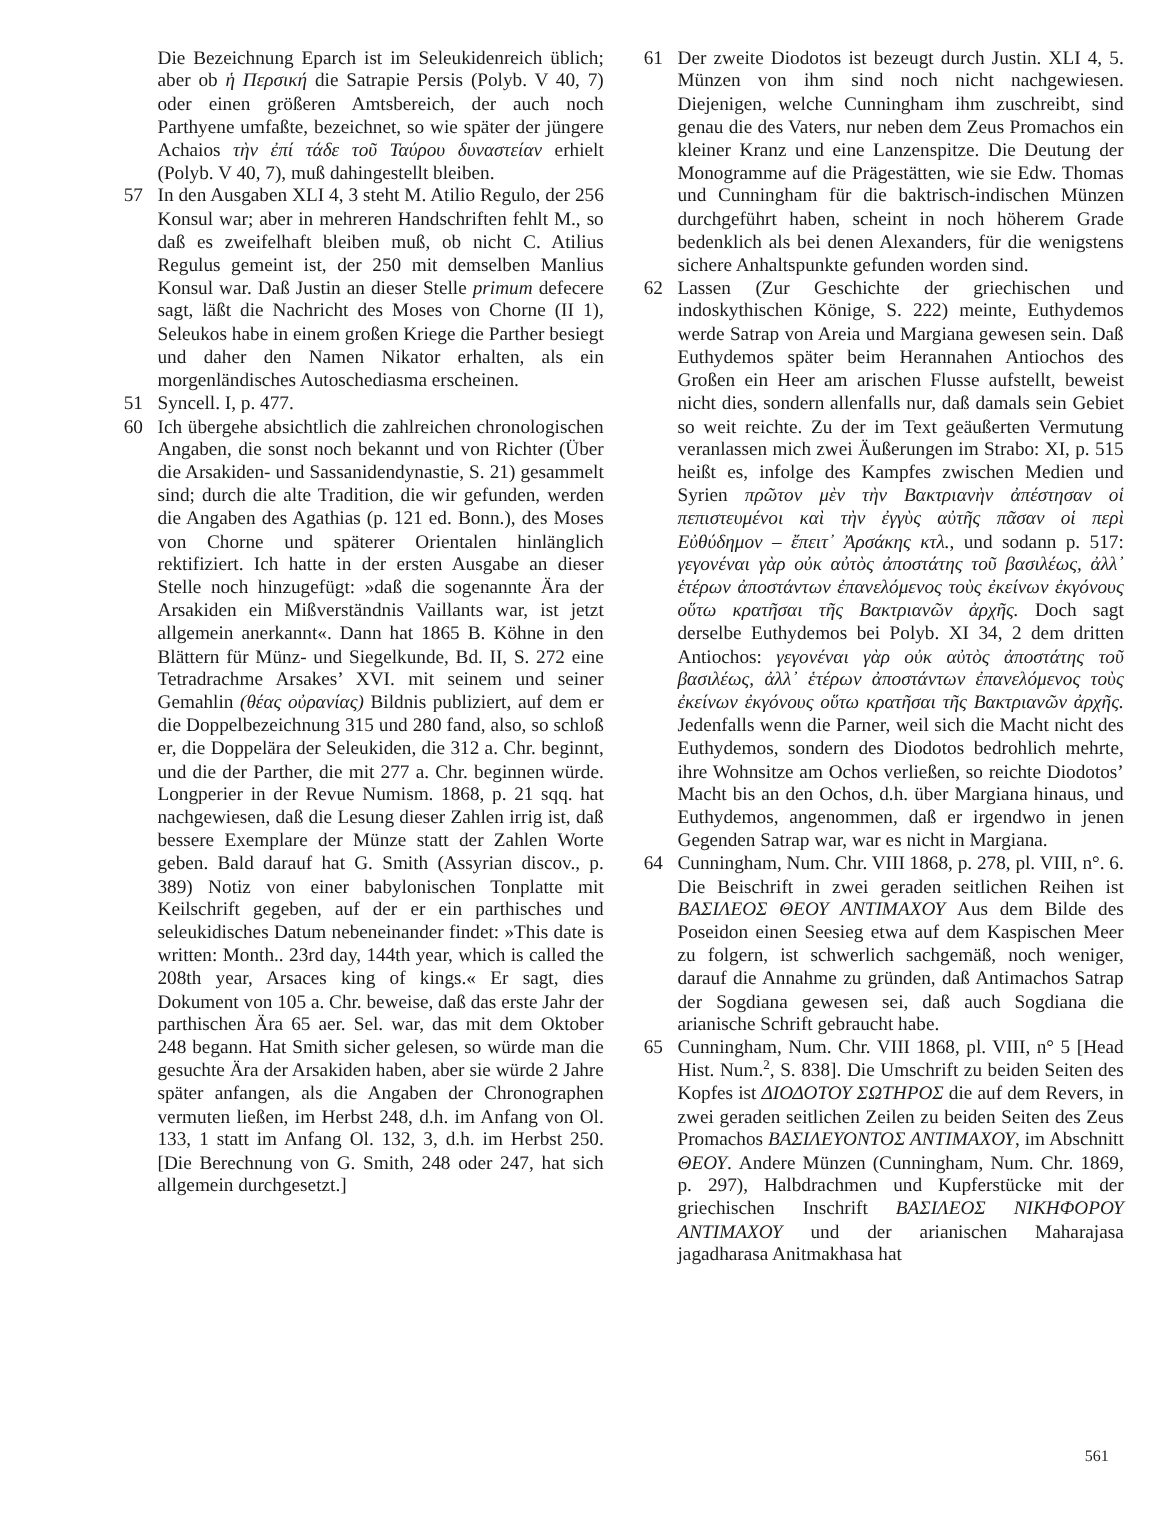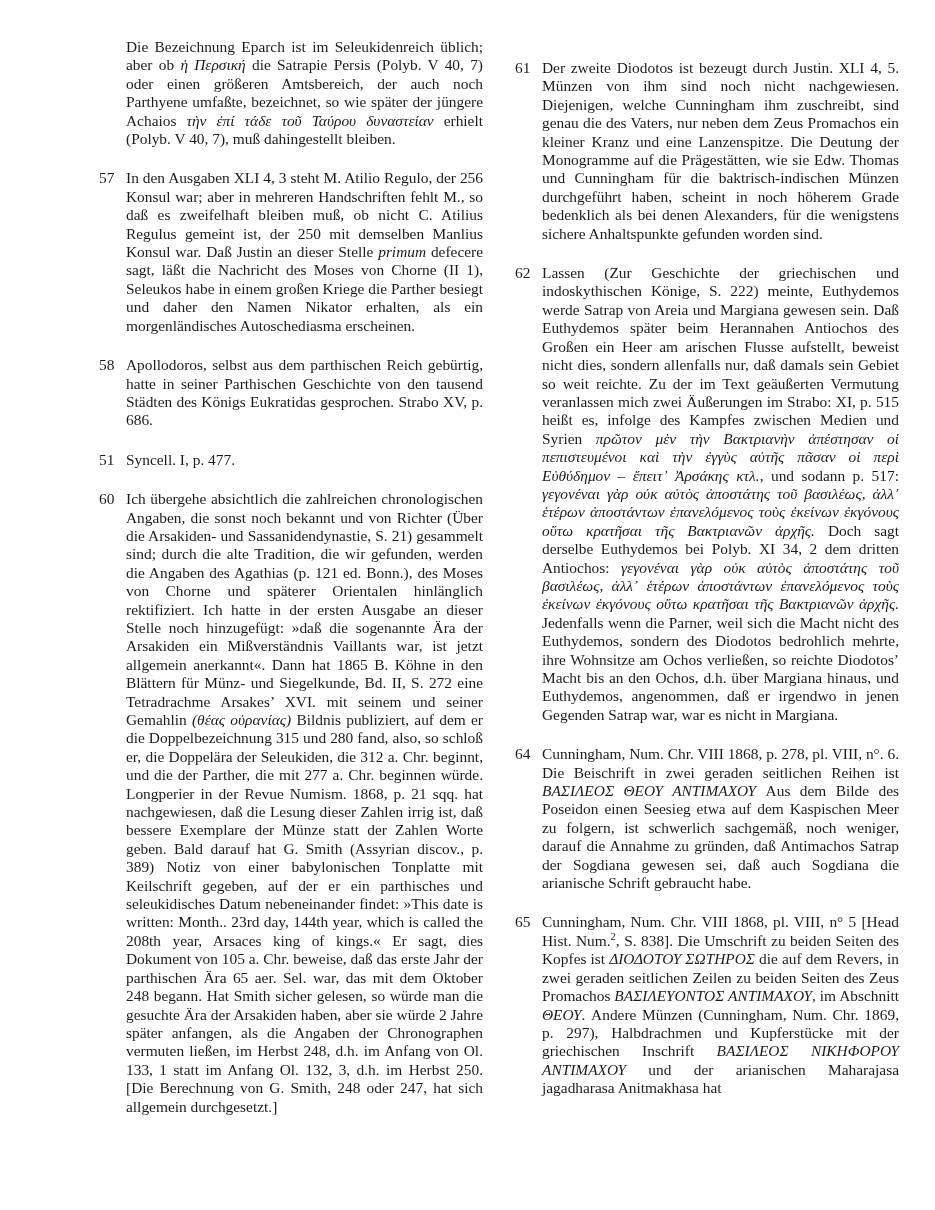--- a/index.html
+++ b/index.html
@@ -36,21 +36,20 @@
     padding-left: 27px;
     text-indent: -27px;
   }
   p.note.no-num {
     text-indent: 0;
   }
   p.note .num {
     display: inline-block;
     width: 27px;
     text-indent: 0;
-    margin-top: 21px;
   }
   .i { font-style: italic; }
   .sup {
     vertical-align: super;
     font-size: 0.68em;
     line-height: 0;
   }
   .page-number {
     position: absolute;
     left: 503px;
@@ -62,24 +61,24 @@
   }
 </style>
 </head>
 <body>
 
 <div class="page">
   <div class="columns">
     <div class="column" id="col-left">
         <p class="note no-num"><span class="t">Die Bezeichnung Eparch ist im Seleukidenreich üblich; aber ob </span><span class="i">ἡ Περσική</span><span class="t"> die Satrapie Persis (Polyb. V 40, 7) oder einen größeren Amtsbereich, der auch noch Parthyene umfaßte, bezeichnet, so wie später der jüngere Achaios </span><span class="i">τὴν ἐπί τάδε τοῦ Ταύρου δυναστείαν</span><span class="t"> erhielt (Polyb. V 40, 7), muß dahingestellt bleiben.</span></p>
         <p class="note"><span class="num">57</span><span class="t">In den Ausgaben XLI 4, 3 steht M. Atilio Regulo, der 256 Konsul war; aber in mehreren Handschriften fehlt M., so daß es zweifelhaft bleiben muß, ob nicht C. Atilius Regulus gemeint ist, der 250 mit demselben Manlius Konsul war. Daß Justin an dieser Stelle </span><span class="i">primum</span><span class="t"> defecere sagt, läßt die Nachricht des Moses von Chorne (II 1), Seleukos habe in einem großen Kriege die Parther besiegt und daher den Namen Nikator erhalten, als ein morgenländisches Autoschediasma erscheinen.</span></p>
-        <p class="note"><span class="num">58</span><span class="t">Apollodoros, selbst aus dem parthischen Reich gebürtig, hatte in seiner Parthischen Geschichte von den tausend Städten des Königs Eukratidas gesprochen. Strabo XV, p. 686.</span></p>
         <p class="note"><span class="num">51</span><span class="t">Syncell. I, p. 477.</span></p>
         <p class="note"><span class="num">60</span><span class="t">Ich übergehe absichtlich die zahlreichen chronologischen Angaben, die sonst noch bekannt und von Richter (Über die Arsakiden- und Sassanidendynastie, S. 21) gesammelt sind; durch die alte Tradition, die wir gefunden, werden die Angaben des Agathias (p. 121 ed. Bonn.), des Moses von Chorne und späterer Orientalen hinlänglich rektifiziert. Ich hatte in der ersten Ausgabe an dieser Stelle noch hinzugefügt: »daß die sogenannte Ära der Arsakiden ein Mißverständnis Vaillants war, ist jetzt allgemein anerkannt«. Dann hat 1865 B. Köhne in den Blättern für Münz- und Siegelkunde, Bd. II, S. 272 eine Tetradrachme Arsakes’ XVI. mit seinem und seiner Gemahlin </span><span class="i">(θέας οὐρανίας)</span><span class="t"> Bildnis publiziert, auf dem er die Doppelbezeichnung 315 und 280 fand, also, so schloß er, die Doppelära der Seleukiden, die 312 a. Chr. beginnt, und die der Parther, die mit 277 a. Chr. beginnen würde. Longperier in der Revue Numism. 1868, p. 21 sqq. hat nachgewiesen, daß die Lesung dieser Zahlen irrig ist, daß bessere Exemplare der Münze statt der Zahlen Worte geben. Bald darauf hat G. Smith (Assyrian discov., p. 389) Notiz von einer babylonischen Tonplatte mit Keilschrift gegeben, auf der er ein parthisches und seleukidisches Datum nebeneinander findet: »This date is written: Month.. 23rd day, 144th year, which is called the 208th year, Arsaces king of kings.« Er sagt, dies Dokument von 105 a. Chr. beweise, daß das erste Jahr der parthischen Ära 65 aer. Sel. war, das mit dem Oktober 248 begann. Hat Smith sicher gelesen, so würde man die gesuchte Ära der Arsakiden haben, aber sie würde 2 Jahre später anfangen, als die Angaben der Chronographen vermuten ließen, im Herbst 248, d.h. im Anfang von Ol. 133, 1 statt im Anfang Ol. 132, 3, d.h. im Herbst 250. [Die Berechnung von G. Smith, 248 oder 247, hat sich allgemein durchgesetzt.]</span></p>
       </div>
     <div class="column" id="col-right">
         <p class="note"><span class="num">61</span><span class="t">Der zweite Diodotos ist bezeugt durch Justin. XLI 4, 5. Münzen von ihm sind noch nicht nachgewiesen. Diejenigen, welche Cunningham ihm zuschreibt, sind genau die des Vaters, nur neben dem Zeus Promachos ein kleiner Kranz und eine Lanzenspitze. Die Deutung der Monogramme auf die Prägestätten, wie sie Edw. Thomas und Cunningham für die baktrisch-indischen Münzen durchgeführt haben, scheint in noch höherem Grade bedenklich als bei denen Alexanders, für die wenigstens sichere Anhaltspunkte gefunden worden sind.</span></p>
         <p class="note"><span class="num">62</span><span class="t">Lassen (Zur Geschichte der griechischen und indoskythischen Könige, S. 222) meinte, Euthydemos werde Satrap von Areia und Margiana gewesen sein. Daß Euthydemos später beim Herannahen Antiochos des Großen ein Heer am arischen Flusse aufstellt, beweist nicht dies, sondern allenfalls nur, daß damals sein Gebiet so weit reichte. Zu der im Text geäußerten Vermutung veranlassen mich zwei Äußerungen im Strabo: XI, p. 515 heißt es, infolge des Kampfes zwischen Medien und Syrien </span><span class="i">πρῶτον μὲν τὴν Βακτριανὴν ἀπέστησαν οἱ πεπιστευμένοι καὶ τὴν ἐγγὺς αὐτῆς πᾶσαν οἱ περὶ Εὐθύδημον – ἔπειτ᾽ Ἀρσάκης κτλ.</span><span class="t">, und sodann p. 517: </span><span class="i">γεγονέναι γὰρ οὐκ αὐτὸς ἀποστάτης τοῦ βασιλέως, ἀλλ᾽ ἑτέρων ἀποστάντων ἐπανελόμενος τοὺς ἐκείνων ἐκγόνους οὕτω κρατῆσαι τῆς Βακτριανῶν ἀρχῆς.</span><span class="t"> Doch sagt derselbe Euthydemos bei Polyb. XI 34, 2 dem dritten Antiochos: </span><span class="i">γεγονέναι γὰρ οὐκ αὐτὸς ἀποστάτης τοῦ βασιλέως, ἀλλ᾽ ἑτέρων ἀποστάντων ἐπανελόμενος τοὺς ἐκείνων ἐκγόνους οὕτω κρατῆσαι τῆς Βακτριανῶν ἀρχῆς.</span><span class="t"> Jedenfalls wenn die Parner, weil sich die Macht nicht des Euthydemos, sondern des Diodotos bedrohlich mehrte, ihre Wohnsitze am Ochos verließen, so reichte Diodotos’ Macht bis an den Ochos, d.h. über Margiana hinaus, und Euthydemos, angenommen, daß er irgendwo in jenen Gegenden Satrap war, war es nicht in Margiana.</span></p>
         <p class="note"><span class="num">64</span><span class="t">Cunningham, Num. Chr. VIII 1868, p. 278, pl. VIII, n°. 6. Die Beischrift in zwei geraden seitlichen Reihen ist </span><span class="i">ΒΑΣΙΛΕΟΣ ΘΕΟΥ ΑΝΤΙΜΑΧΟΥ</span><span class="t"> Aus dem Bilde des Poseidon einen Seesieg etwa auf dem Kaspischen Meer zu folgern, ist schwerlich sachgemäß, noch weniger, darauf die Annahme zu gründen, daß Antimachos Satrap der Sogdiana gewesen sei, daß auch Sogdiana die arianische Schrift gebraucht habe.</span></p>
         <p class="note"><span class="num">65</span><span class="t">Cunningham, Num. Chr. VIII 1868, pl. VIII, n° 5 [Head Hist. Num.</span><span class="sup">2</span><span class="t">, S. 838]. Die Umschrift zu beiden Seiten des Kopfes ist </span><span class="i">ΔΙΟΔΟΤΟΥ ΣΩΤΗΡΟΣ</span><span class="t"> die auf dem Revers, in zwei geraden seitlichen Zeilen zu beiden Seiten des Zeus Promachos </span><span class="i">ΒΑΣΙΛΕΥΟΝΤΟΣ ΑΝΤΙΜΑΧΟΥ</span><span class="t">, im Abschnitt </span><span class="i">ΘΕΟΥ</span><span class="t">. Andere Münzen (Cunningham, Num. Chr. 1869, p. 297), Halbdrachmen und Kupferstücke mit der griechischen Inschrift </span><span class="i">ΒΑΣΙΛΕΟΣ ΝΙΚΗΦΟΡΟΥ ΑΝΤΙΜΑΧΟΥ</span><span class="t"> und der arianischen Maharajasa jagadharasa Anitmakhasa hat</span></p>
       </div>
   </div>
+  <div class="page-number">561</div>
 </div>
 
 </body></html>

